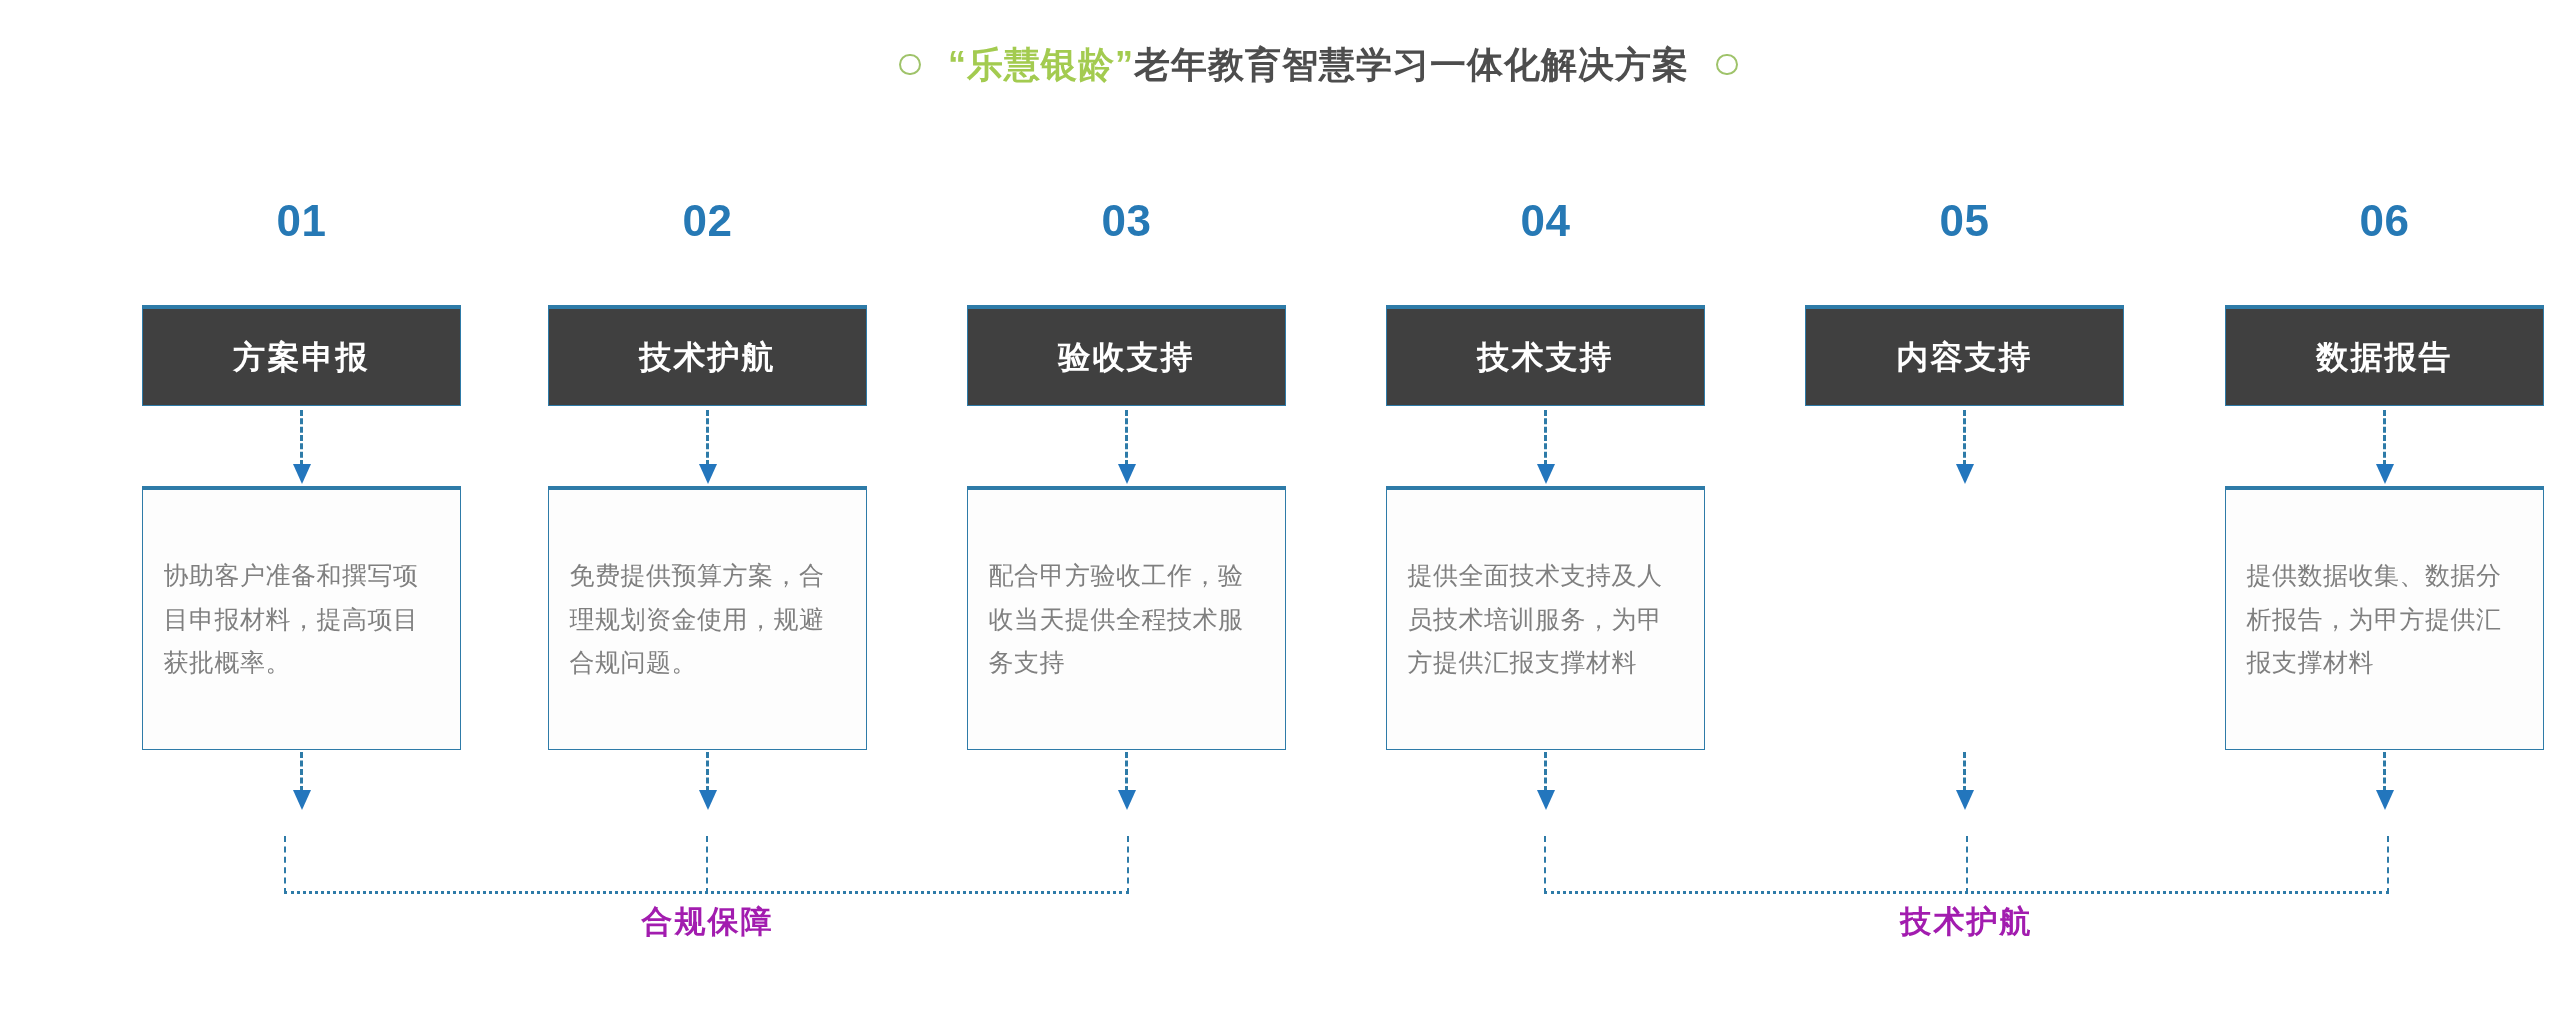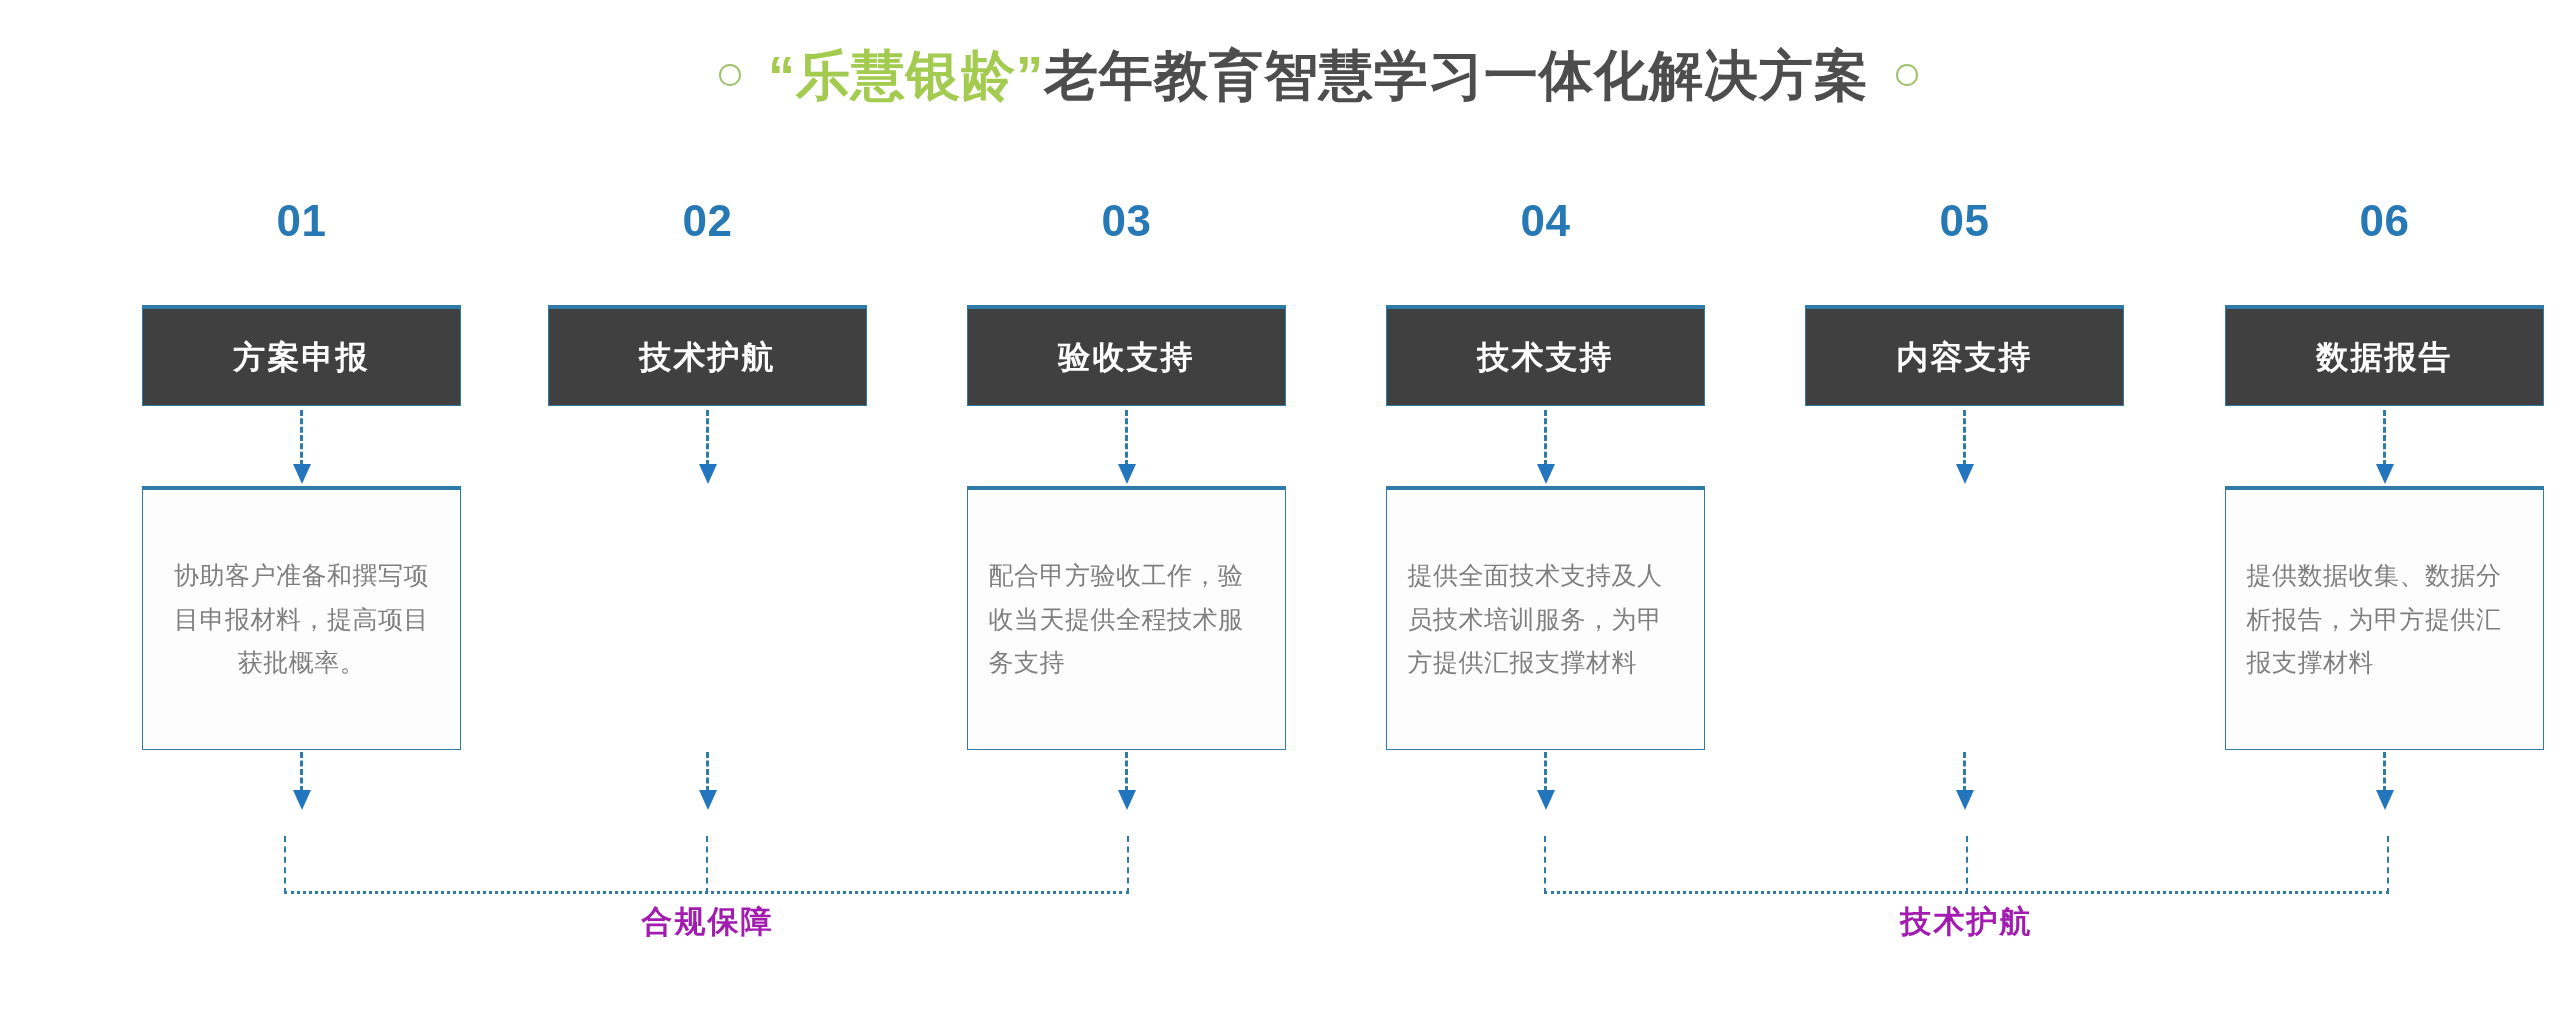--- a/index.html
+++ b/index.html
@@ -17,21 +17,21 @@
     top: 44px; left: 0; width: 2637px;
     display: flex; align-items: center; justify-content: center;
     gap: 27px;
   }
   .title-dot {
     width: 21.6px; height: 21.6px; border-radius: 50%;
     border: 2.6px solid #9fc36a; background: transparent;
     flex: 0 0 auto;
   }
   .title-text {
-    font-size: 54px; font-weight: bold; letter-spacing: 1px;
+    font-size: 36px; font-weight: bold; letter-spacing: 1px;
     white-space: nowrap; line-height: 1.15;
   }
   .title-hl { color: #a3cb50; }
   .title-main { color: #4d4d4d; }
 
   
   .cols {
     position: absolute;
     top: 0; left: 0; width: 2637px; height: 1014px;
   }
@@ -93,21 +93,21 @@
   }
   .body-text {
     width: 100%;
     padding: 0 20.6px;
     color: #7f7f7f;
     font-size: 25px;
     line-height: 1.75;
     letter-spacing: 0.5px;
     text-align: left;
   }
-  .body-box.center .body-text { text-align: center; }
+  .body-box.center .body-text { text-align: left; }
 
   
   .conn2 {
     position: absolute; top: 752px; left: 158px;
     width: 4.1px; height: 62px;
   }
   .conn2 .line {
     position: absolute; top: 0; left: 0; width: 0; height: 40px;
     border-left: 3.6px dashed #2e7ba8;
   }
@@ -176,20 +176,23 @@
 
     <div class="col col-1">
       <div class="num">02</div>
       <div class="head-box">
         <span class="head-label">技术护航</span>
       </div>
       <div class="conn">
         <span class="line"></span>
         <span class="arrow"></span>
       </div>
+      <div class="body-box">
+        <p class="body-text">免费提供预算方案，合理规划资金使用，规避合规问题。</p>
+      </div>
       <div class="conn2">
         <span class="line"></span>
         <span class="arrow"></span>
       </div>
     </div>
 
     <div class="col col-2">
       <div class="num">03</div>
       <div class="head-box">
         <span class="head-label">验收支持</span>

